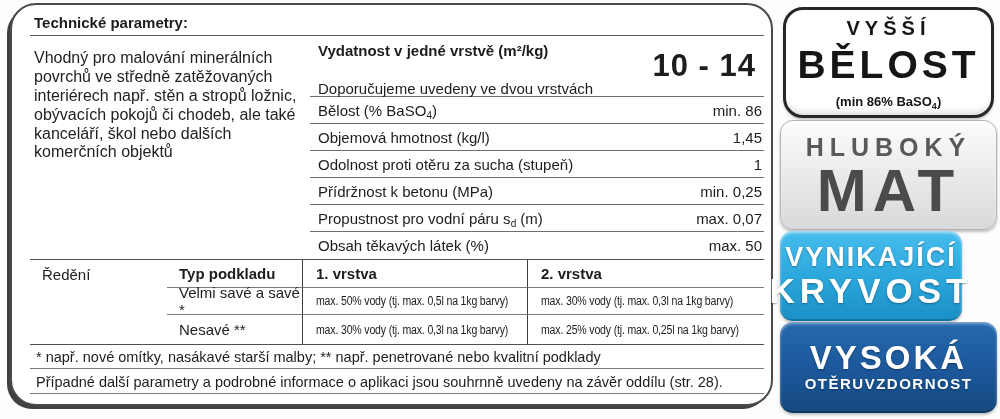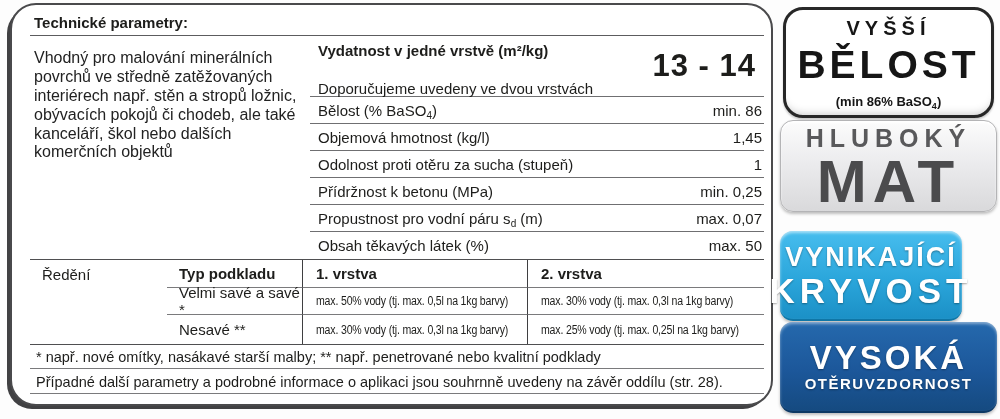--- a/index.html
+++ b/index.html
@@ -86,21 +86,21 @@
     left:783px; top:7px; width:211px; height:111px;
     background:#ffffff; border:3px solid #272727; border-radius:20px;
     box-shadow:inset 0 -8px 10px -8px rgba(0,0,0,0.25), 0 2px 2px rgba(0,0,0,0.2);
     color:#161616;
   }
   .bw-l1 { font-size:20px; font-weight:bold; letter-spacing:5px; }
   .bw-l2 { font-size:39px; font-weight:bold; letter-spacing:4px; margin-top:3px; }
   .bw-l3 { font-size:13px; font-weight:bold; margin-top:7px; }
 
   .badge-matt {
-    left:780px; top:120px; width:217px; height:92px;
+    left:780px; top:120px; width:217px; height:110px;
     background:linear-gradient(180deg,#fcfcfc 0%,#ececee 45%,#d9d9db 100%);
     border:1px solid #b4b4b6;
     box-shadow:inset 0 2px 2px rgba(255,255,255,0.9), 0 2px 3px rgba(0,0,0,0.25);
     color:#505052;
   }
   .bm-l1 { font-size:25px; font-weight:bold; letter-spacing:6px; color:#59595b; }
   .bm-l2 { font-size:60px; font-weight:bold; letter-spacing:6px; line-height:0.9; color:#4b4b4d; margin-top:2px; }
 
   .badge-coverage {
     left:780px; top:231px; width:182px; height:90px;
@@ -133,21 +133,21 @@
     <div class="hline under-heading"></div>
 
     <div class="description">Vhodný pro malování minerálních povrchů ve středně zatěžovaných interiérech např. stěn a stropů ložnic, obývacích pokojů či chodeb, ale také kanceláří, škol nebo dalších komerčních objektů</div>
 
     <div class="params">
       <div class="prow prow-first">
         <div class="plabels">
           <div class="plabel plabel-bold">Vydatnost v jedné vrstvě (m²/kg)</div>
           <div class="plabel">Doporučujeme uvedeny ve dvou vrstvách</div>
         </div>
-        <div class="pvalue pvalue-big">13 - 14</div>
+        <div class="pvalue pvalue-big">10 - 14</div>
       </div>
 
       <div class="prow">
         <div class="plabel"><span>Bělost (% BaSO</span><sub class="subscript">4</sub><span>)</span></div>
         <div class="pvalue">min. 86</div>
       </div>
 
       <div class="prow">
         <div class="plabel">Objemová hmotnost (kg/l)</div>
         <div class="pvalue">1,45</div>

